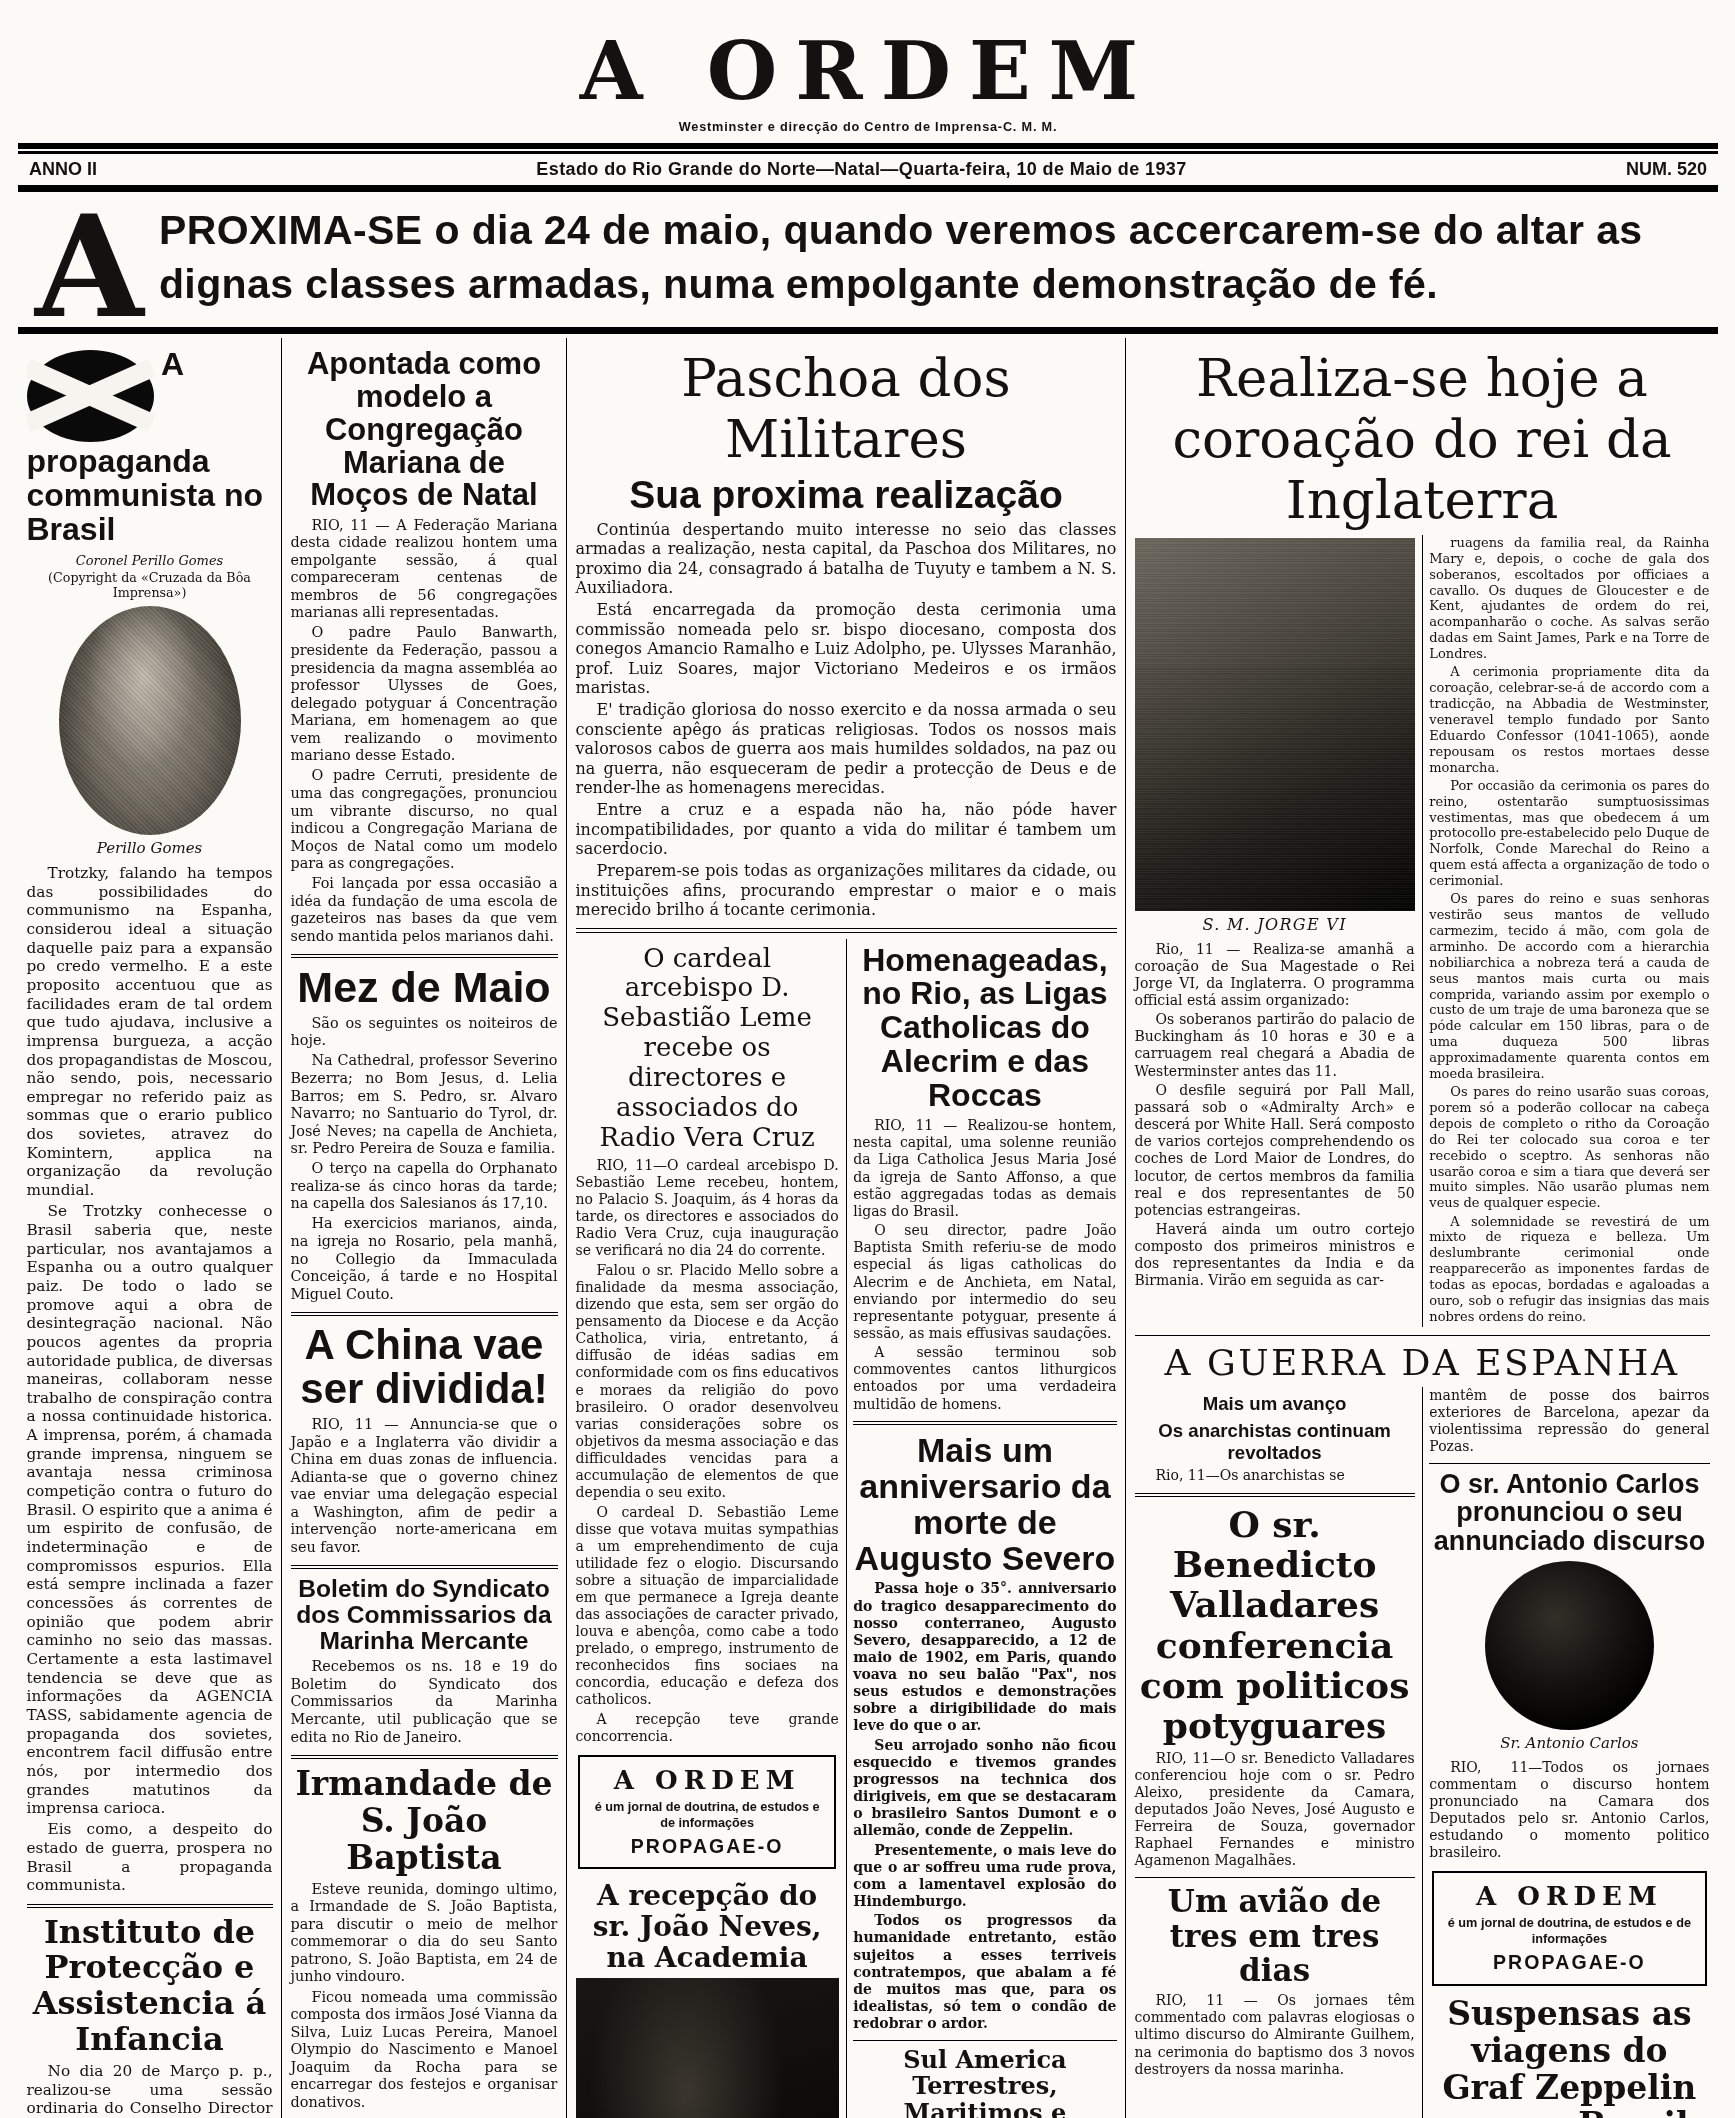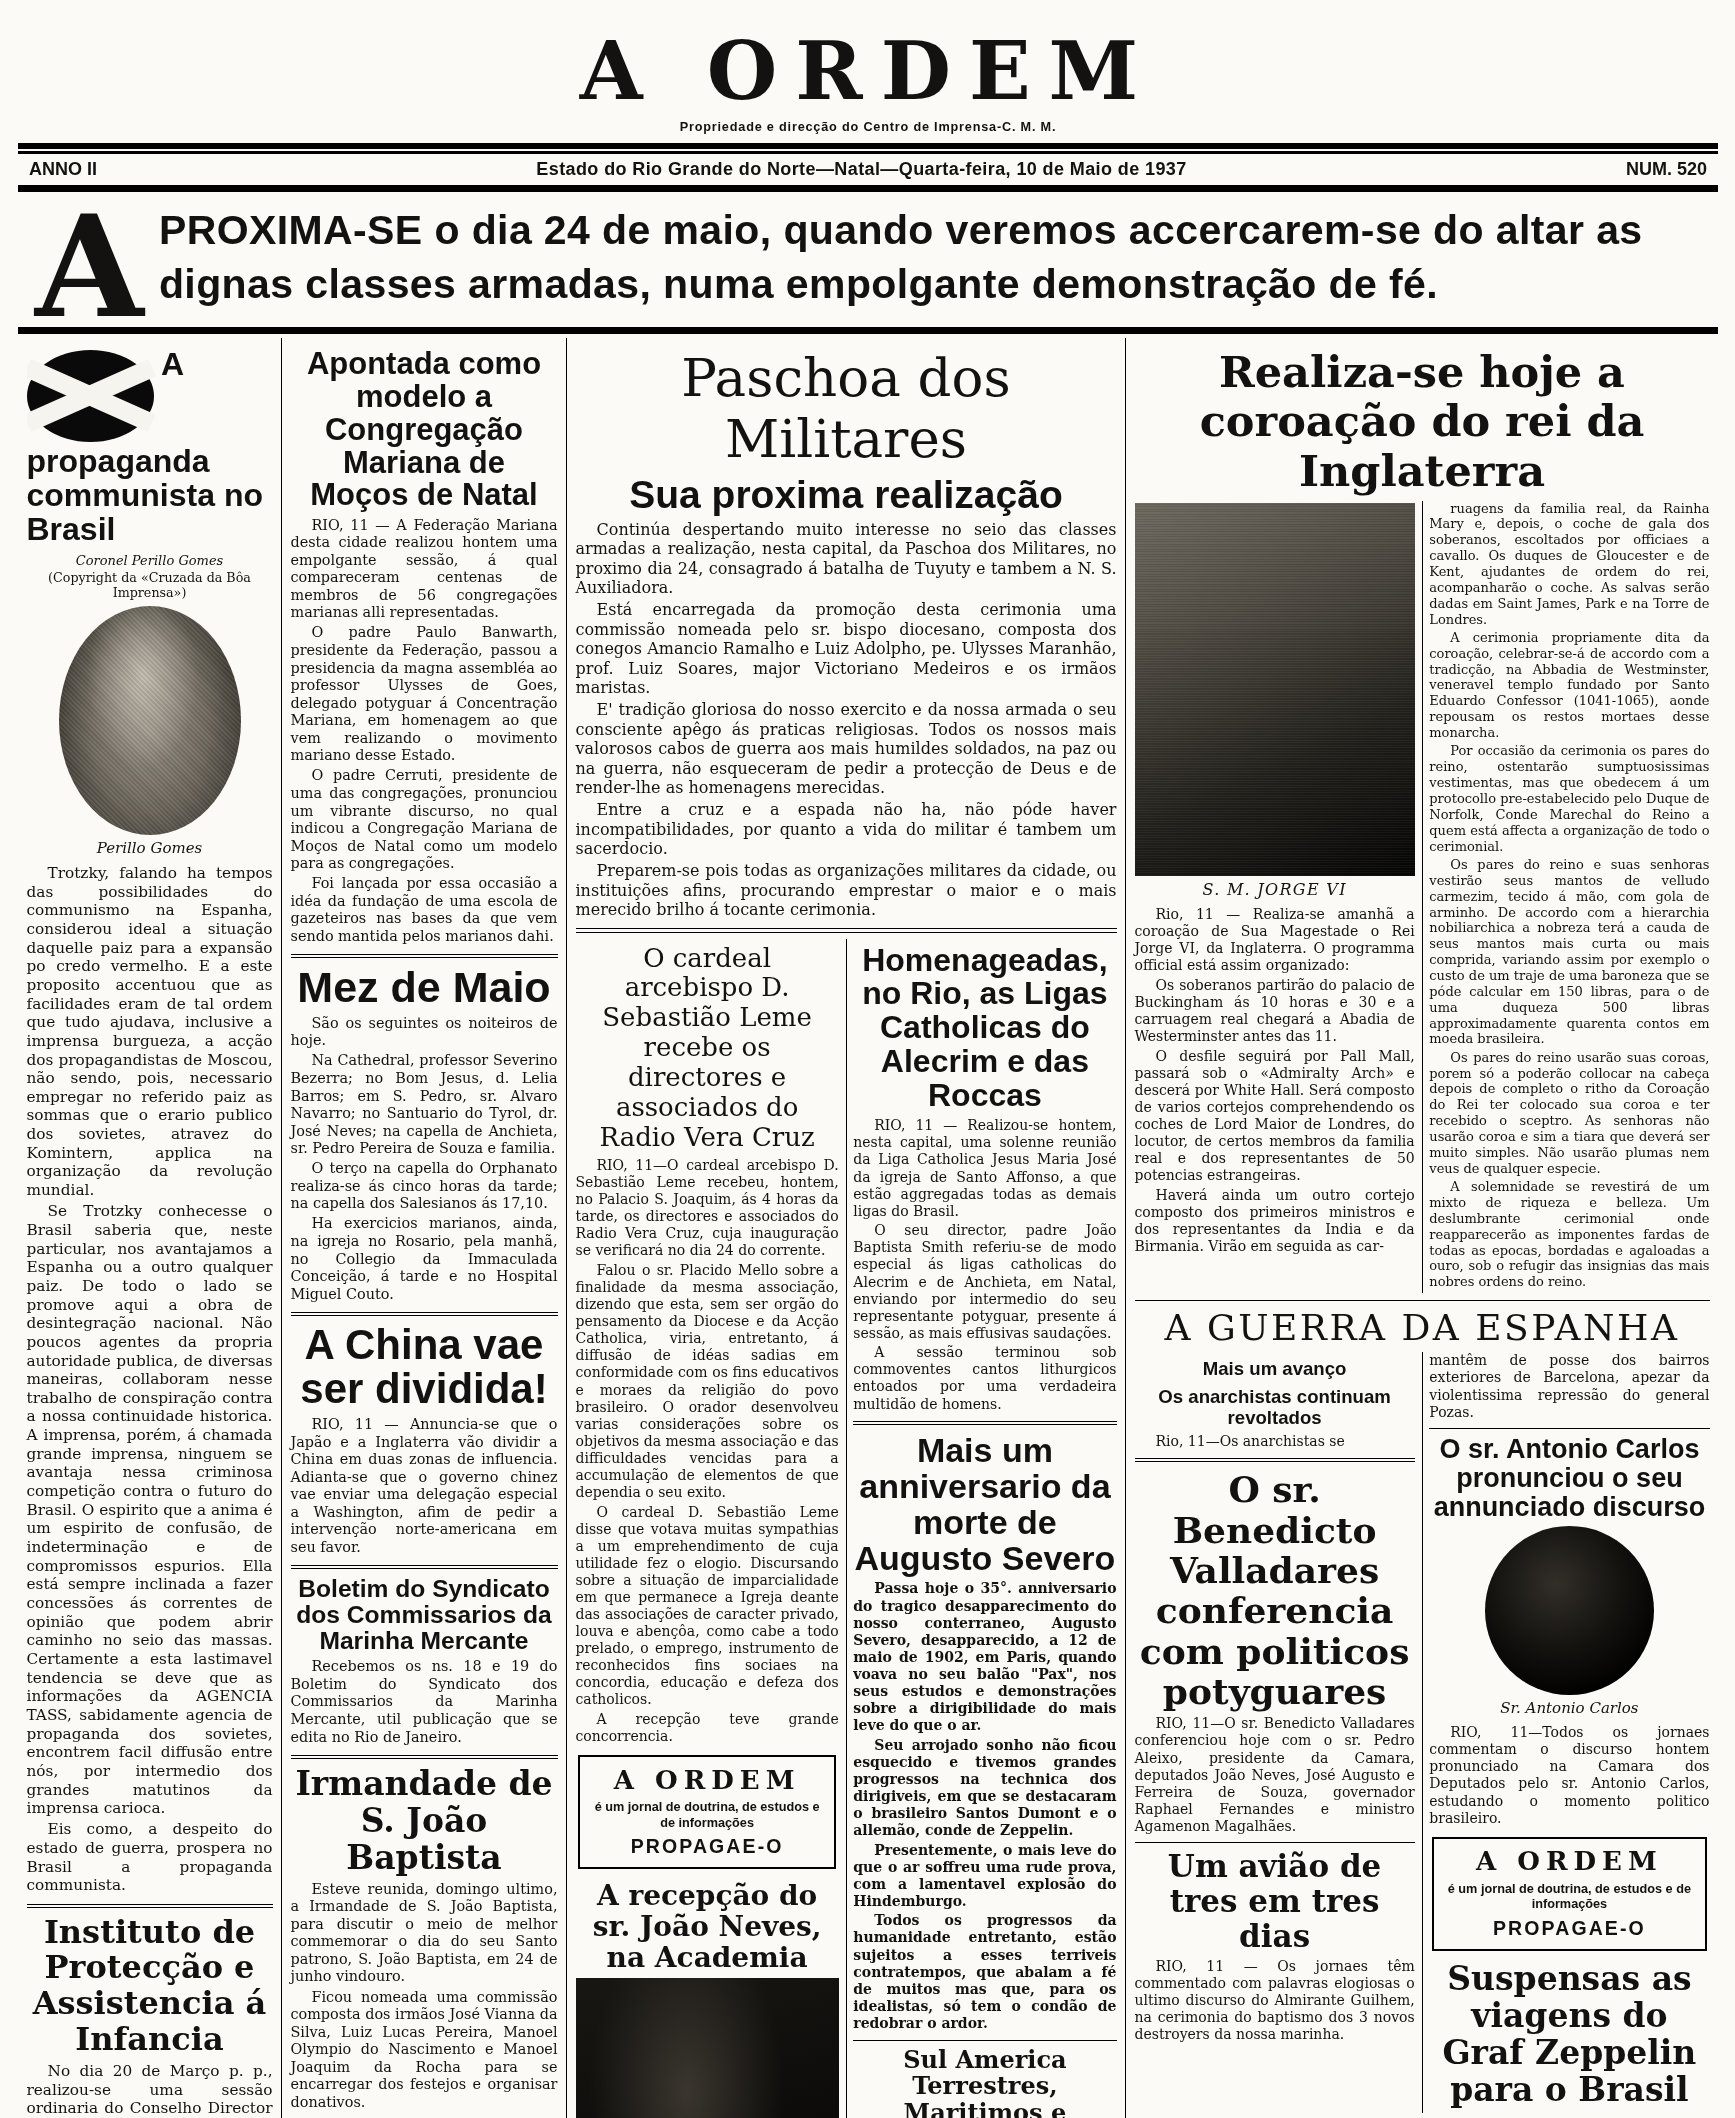--- a/index.html
+++ b/index.html
@@ -100,21 +100,21 @@
   .subhead { font-family:"Liberation Sans", sans-serif; font-weight:bold; font-size:18.6px; text-align:center; line-height:1.15; margin:6px 0 4.2px 0; }
 </style>
 </head>
 <body>
 
 <div class="page">
   <div class="inner">
 
     <div class="mast">
       <div class="mast-title">A ORDEM</div>
-      <div class="mast-sub">Propriedade e direcção do Centro de Imprensa-C. M. M.</div>
+      <div class="mast-sub">Westminster e direcção do Centro de Imprensa-C. M. M.</div>
       <div class="bar"></div>
       <div class="bar thin"></div>
       <div class="mast-row">
         <div class="mast-anno">ANNO II</div>
         <div class="mast-date">Estado do Rio Grande do Norte—Natal—Quarta-feira, 10 de Maio de 1937</div>
         <div class="mast-num">NUM. 520</div>
       </div>
       <div class="bar2"></div>
     </div>
 
@@ -258,21 +258,21 @@
             <div>
               <div class="h-serif" style="font-size:24px;">Sul America Terrestres, Maritimos e Accidentes</div>
 
             </div>
           </div>
         </div>
       </div>
 
       <div class="col col4">
         <div>
-          <div class="h-serif-lt" style="font-size:43px;font-weight:bold;">Realiza-se hoje a coroação do rei da Inglaterra</div>
+          <div class="h-serif-lt" style="font-size:53px;">Realiza-se hoje a coroação do rei da Inglaterra</div>
           <div class="subrow">
             <div class="subcol">
               <div class="photo-jorge"></div>
               <div class="caption" style="font-size:16px; letter-spacing:1.3px;">S. M. JORGE VI</div>
               <div class="bt small-bt">
                 <p>Rio, 11 — Realiza-se amanhã a coroação de Sua Magestade o Rei Jorge VI, da Inglaterra. O programma official está assim organizado:</p>
                 <p>Os soberanos partirão do palacio de Buckingham ás 10 horas e 30 e a carruagem real chegará a Abadia de Westerminster antes das 11.</p>
                 <p>O desfile seguirá por Pall Mall, passará sob o «Admiralty Arch» e descerá por White Hall. Será composto de varios cortejos comprehendendo os coches de Lord Maior de Londres, do locutor, de certos membros da familia real e dos representantes de 50 potencias estrangeiras.</p>
                 <p>Haverá ainda um outro cortejo composto dos primeiros ministros e dos representantes da India e da Birmania. Virão em seguida as car-</p>
               </div>

